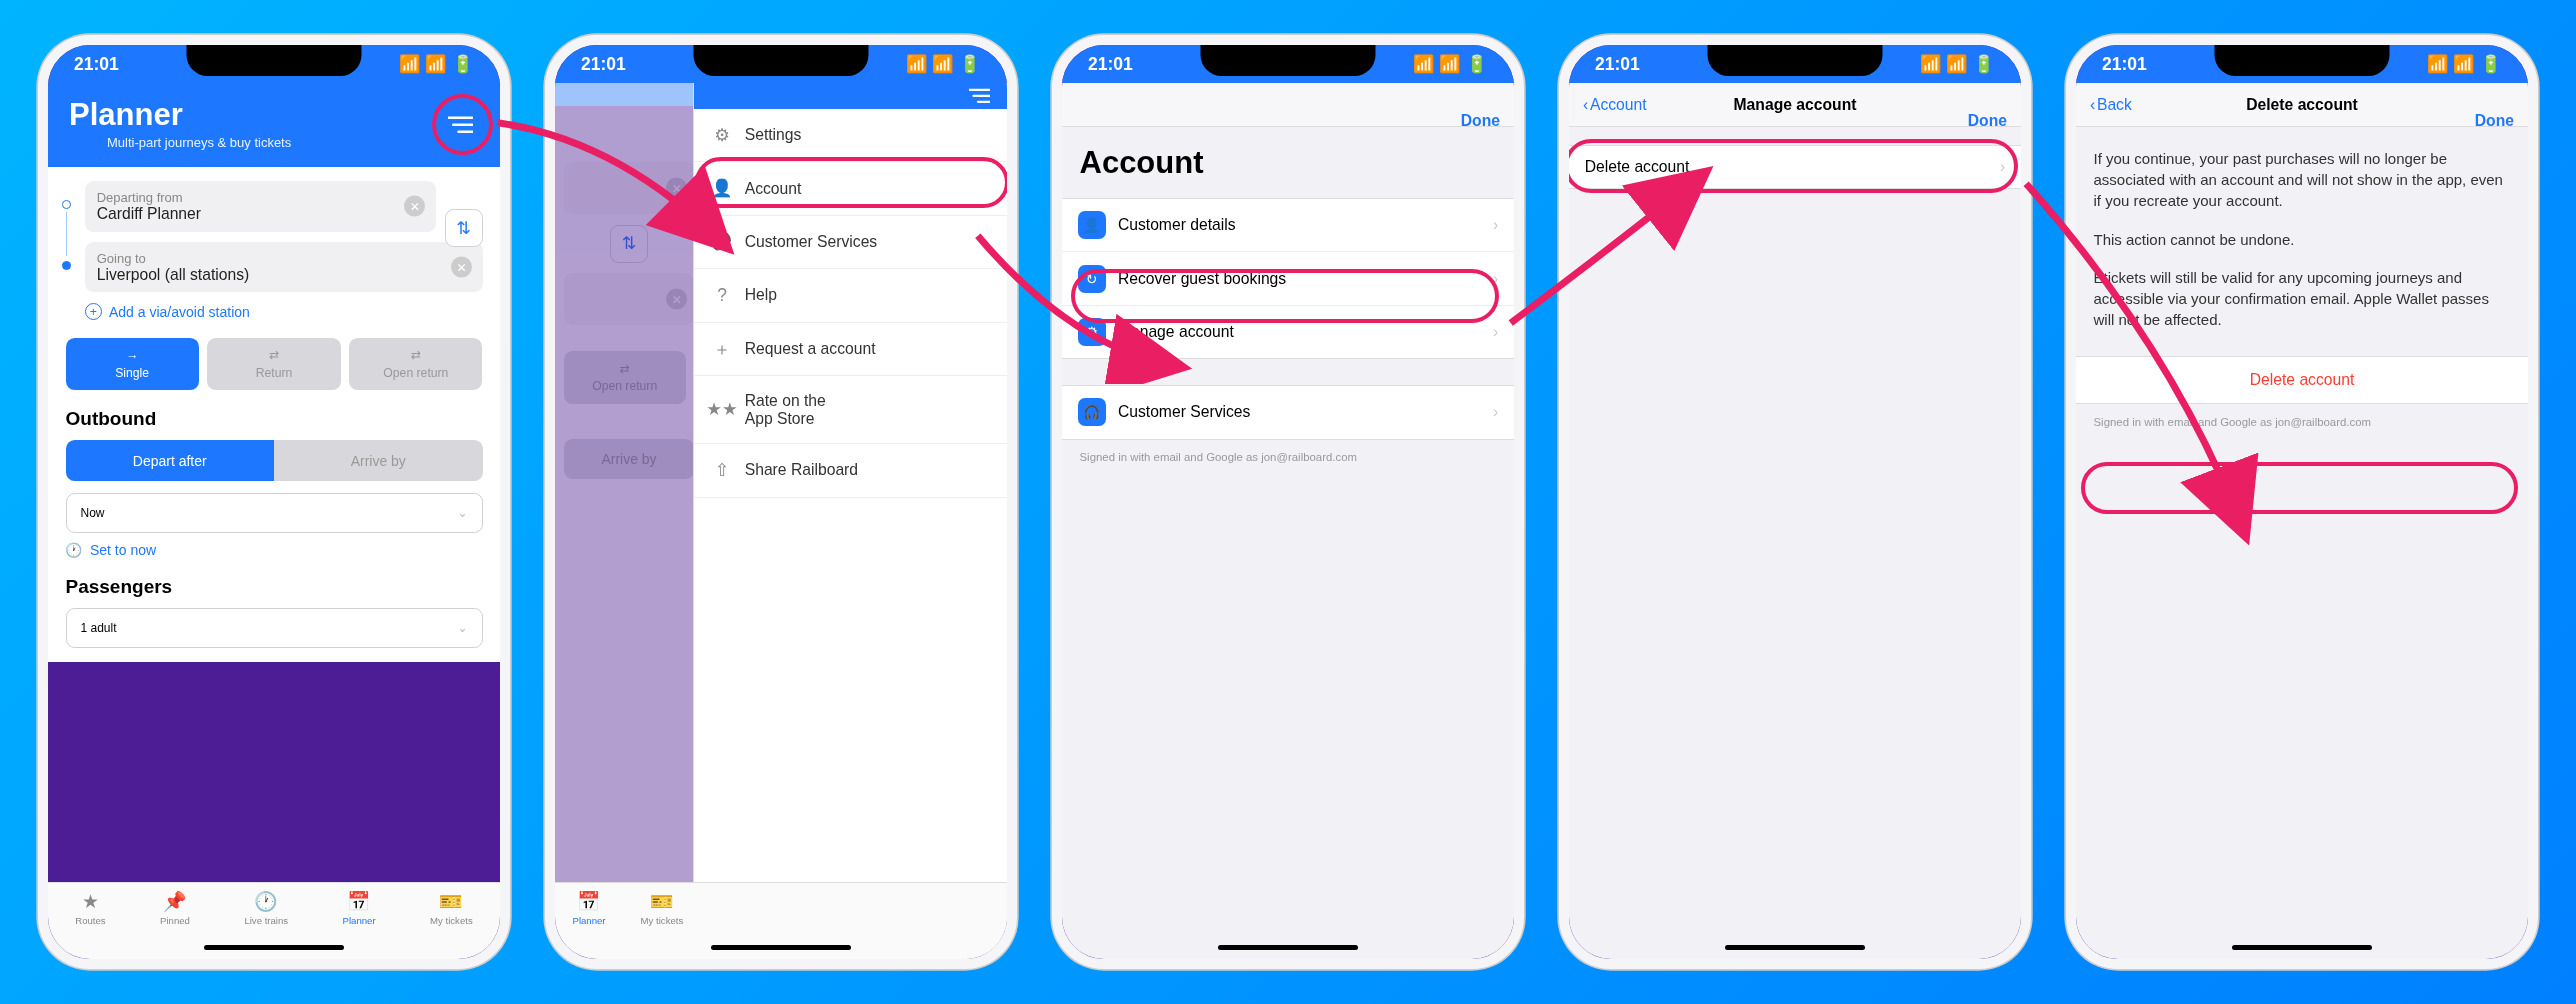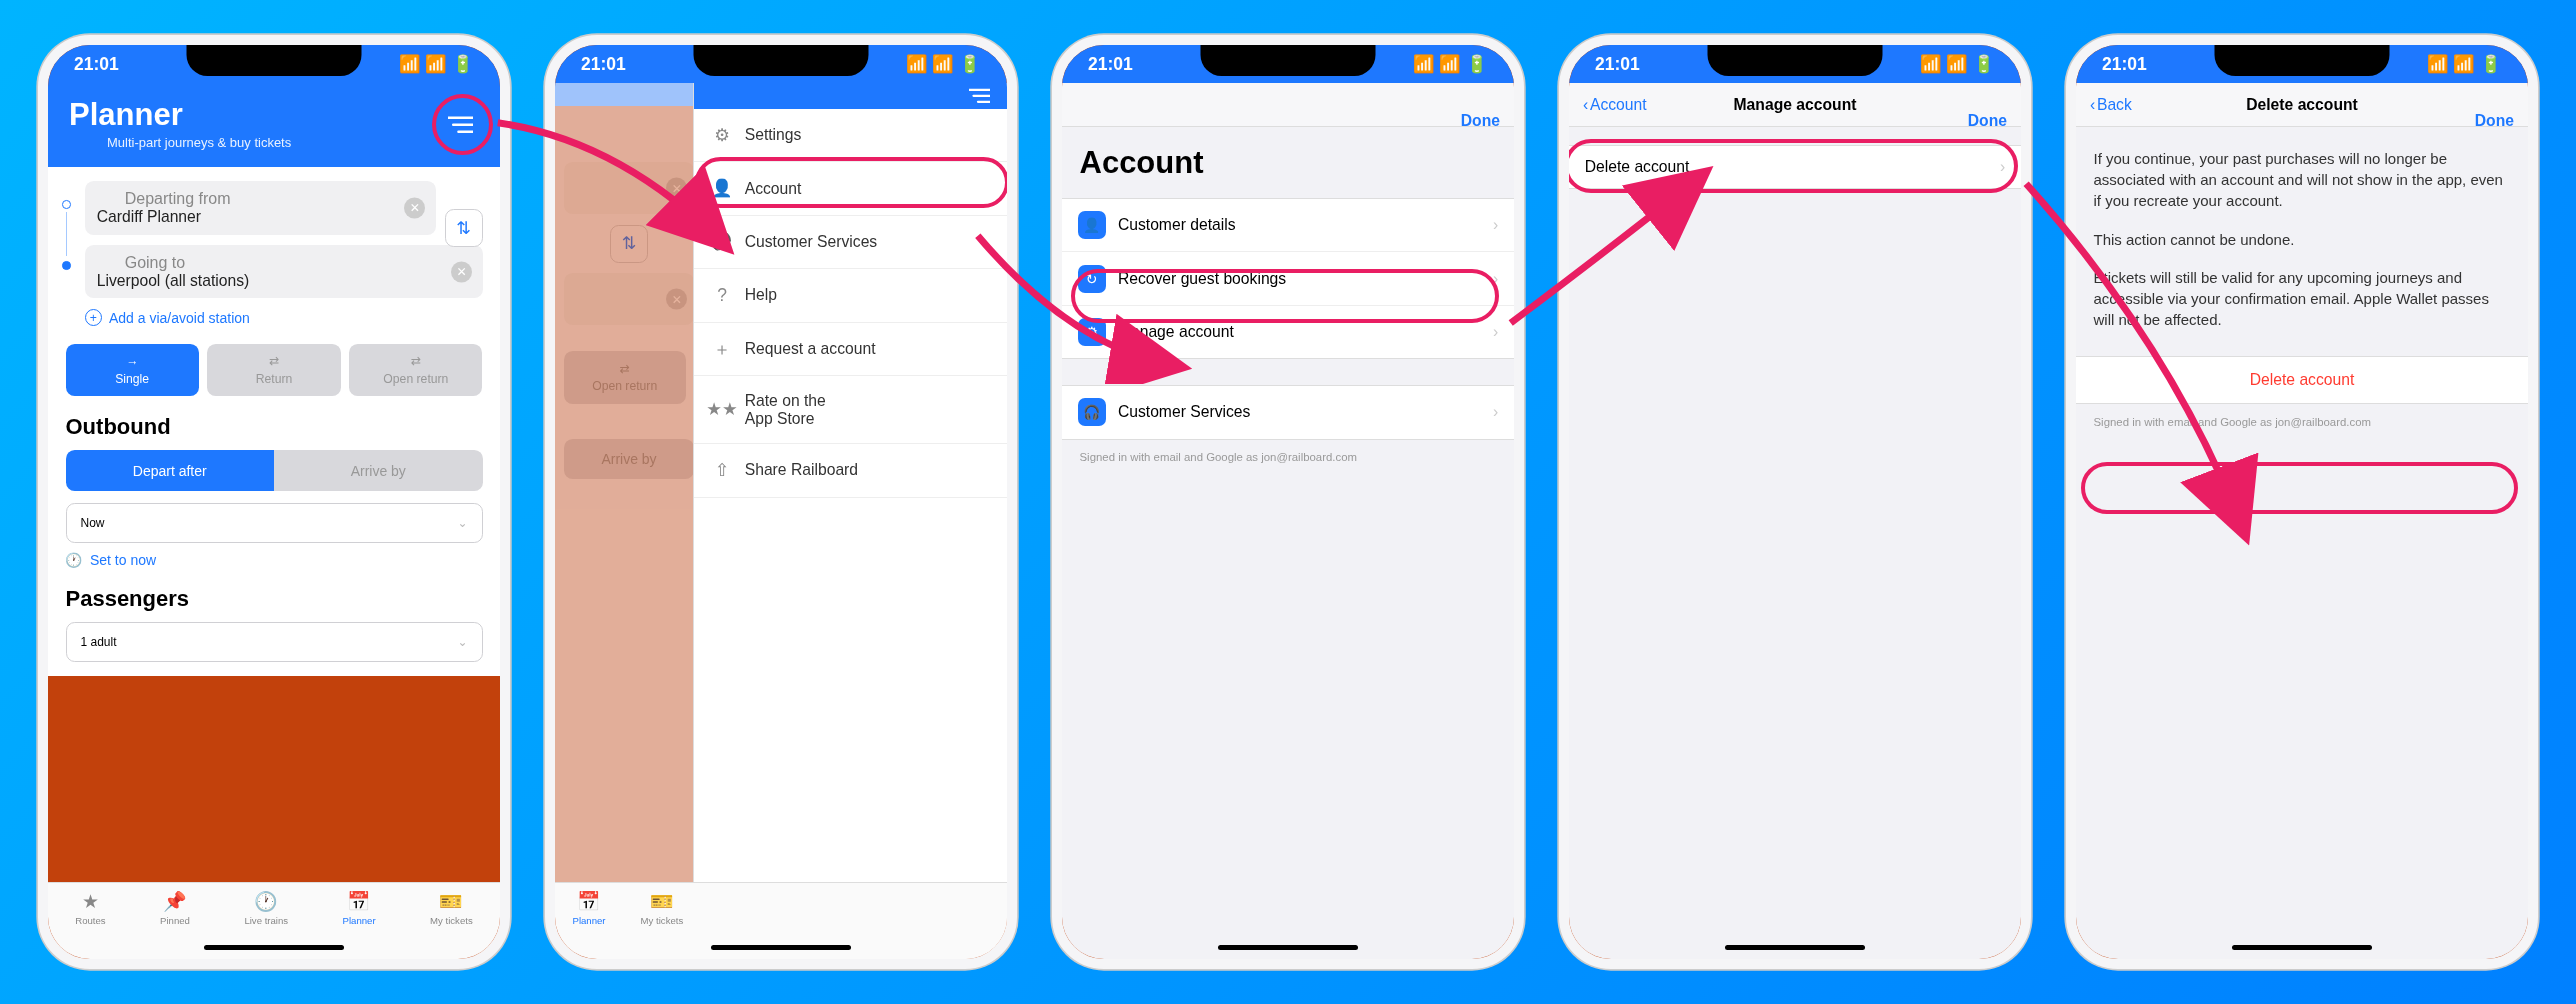--- a/index.html
+++ b/index.html
@@ -1,41 +1,41 @@
 <!DOCTYPE html>
 <html style="font-size:14px"><head>
 <meta charset="utf-8">
 <style>
 *{box-sizing:border-box;margin:0;padding:0;font-family:-apple-system,BlinkMacSystemFont,"Segoe UI",Helvetica,Arial,sans-serif;}
 body{background:linear-gradient(135deg,#00b4ff 0%,#0080ff 100%);width:2576px;height:1004px;display:flex;align-items:center;justify-content:center;gap:35px;padding:35px;border-radius:26px;}
-.phone{width:472px;height:934px;background:#c2410c;border-radius:52px;border:10.5px solid #f5f5f7;box-shadow:0 0 0 1.7px #ccc;position:relative;overflow:hidden;}
+.phone{width:472px;height:934px;background:#4c1d95;border-radius:52px;border:10.5px solid #f5f5f7;box-shadow:0 0 0 1.7px #ccc;position:relative;overflow:hidden;}
 .notch{position:absolute;top:0;left:50%;transform:translateX(-50%);width:175px;height:31px;background:#000;border-radius:0 0 21px 21px;z-index:100;}
 .status-bar{position:absolute;top:0;left:0;right:0;height:38px;display:flex;justify-content:space-between;align-items:center;padding:0 26px;font-size:17.5px;font-weight:600;z-index:50;}
 .status-bar.light{color:#fff;}
 .status-icons{display:flex;gap:5.2px;align-items:center;}
 .screen{position:absolute;top:0;left:0;right:0;bottom:0;overflow:hidden;}
 .home-indicator{position:absolute;bottom:8.7px;left:50%;transform:translateX(-50%);width:140px;height:5.2px;background:#000;border-radius:2.6px;z-index:100;}
 .header-blue{background:#1e78ff;padding:52px 21px 17.5px;color:#fff;}
 .header-title{font-size:31px;font-weight:700;}
 .header-sub{font-size:13px;opacity:.9;margin-top:1.7px;margin-left:38px;}
 .hamburger-btn{position:absolute;top:58px;right:17.5px;width:44px;height:44px;display:flex;align-items:center;justify-content:center;}
 .planner-body{padding:14px 17.5px;background:#fff;}
 .field-row{display:flex;align-items:center;gap:8.7px;margin-left:19px;margin-bottom:10.5px;}
 .field{flex:1;background:#f0f0f2;border-radius:8.7px;padding:8.7px 12.2px;position:relative;}
-.field-label{font-size:16px;color:#888;margin-left:28px;}
+.field-label{font-size:13px;color:#888;}
 .field-value{font-size:15.7px;color:#222;}
 .clear-x{position:absolute;right:10.5px;top:50%;transform:translateY(-50%);width:21px;height:21px;border-radius:50%;background:#ccc;color:#fff;display:flex;align-items:center;justify-content:center;font-size:12.2px;}
 .swap-btn{width:38px;height:38px;border-radius:8.7px;border:0.9px solid #d0d0d4;display:flex;align-items:center;justify-content:center;color:#1e78ff;font-size:17.5px;margin-left:8.7px;}
 .link-row{display:flex;align-items:center;gap:7px;color:#1e78ff;font-size:14px;margin:8.7px 0 17.5px 19px;}
 .plus-icon{width:17.5px;height:17.5px;border:1.7px solid #1e78ff;border-radius:50%;display:flex;align-items:center;justify-content:center;font-size:12.2px;}
 .pill-row{display:flex;gap:8.7px;margin-bottom:17.5px;}
 .pill{flex:1;padding:10.5px 3.5px;border-radius:8.7px;text-align:center;font-size:12.2px;font-weight:500;display:flex;flex-direction:column;align-items:center;gap:3.5px;}
 .pill.blue{background:#1e78ff;color:#fff;}
 .pill.gray{background:#d8d8dc;color:#999;}
-.section-title{font-size:22px;font-weight:700;margin:15.7px 0 10.5px;}
+.section-title{font-size:19px;font-weight:700;margin:15.7px 0 10.5px;}
 .toggle-row{display:flex;gap:0;border-radius:8.7px;overflow:hidden;margin-bottom:12.2px;}
 .toggle-btn{flex:1;padding:12.2px;text-align:center;font-size:14px;}
 .toggle-btn.active{background:#1e78ff;color:#fff;}
 .toggle-btn.inactive{background:#d8d8dc;color:#999;}
 .select-box{border:0.9px solid #d0d0d4;border-radius:8.7px;padding:12.2px 14px;font-size:12px;display:flex;justify-content:space-between;align-items:center;}
 .chev{color:#bbb;}
 .tabbar{position:absolute;bottom:0;left:0;right:0;height:77px;background:#fafafa;border-top:0.9px solid #ddd;display:flex;justify-content:space-around;align-items:flex-start;padding-top:7px;}
 .tab{display:flex;flex-direction:column;align-items:center;gap:1.7px;font-size:9.6px;color:#888;}
 .tab.active{color:#1e78ff;}
 .tab-icon{font-size:19px;}

